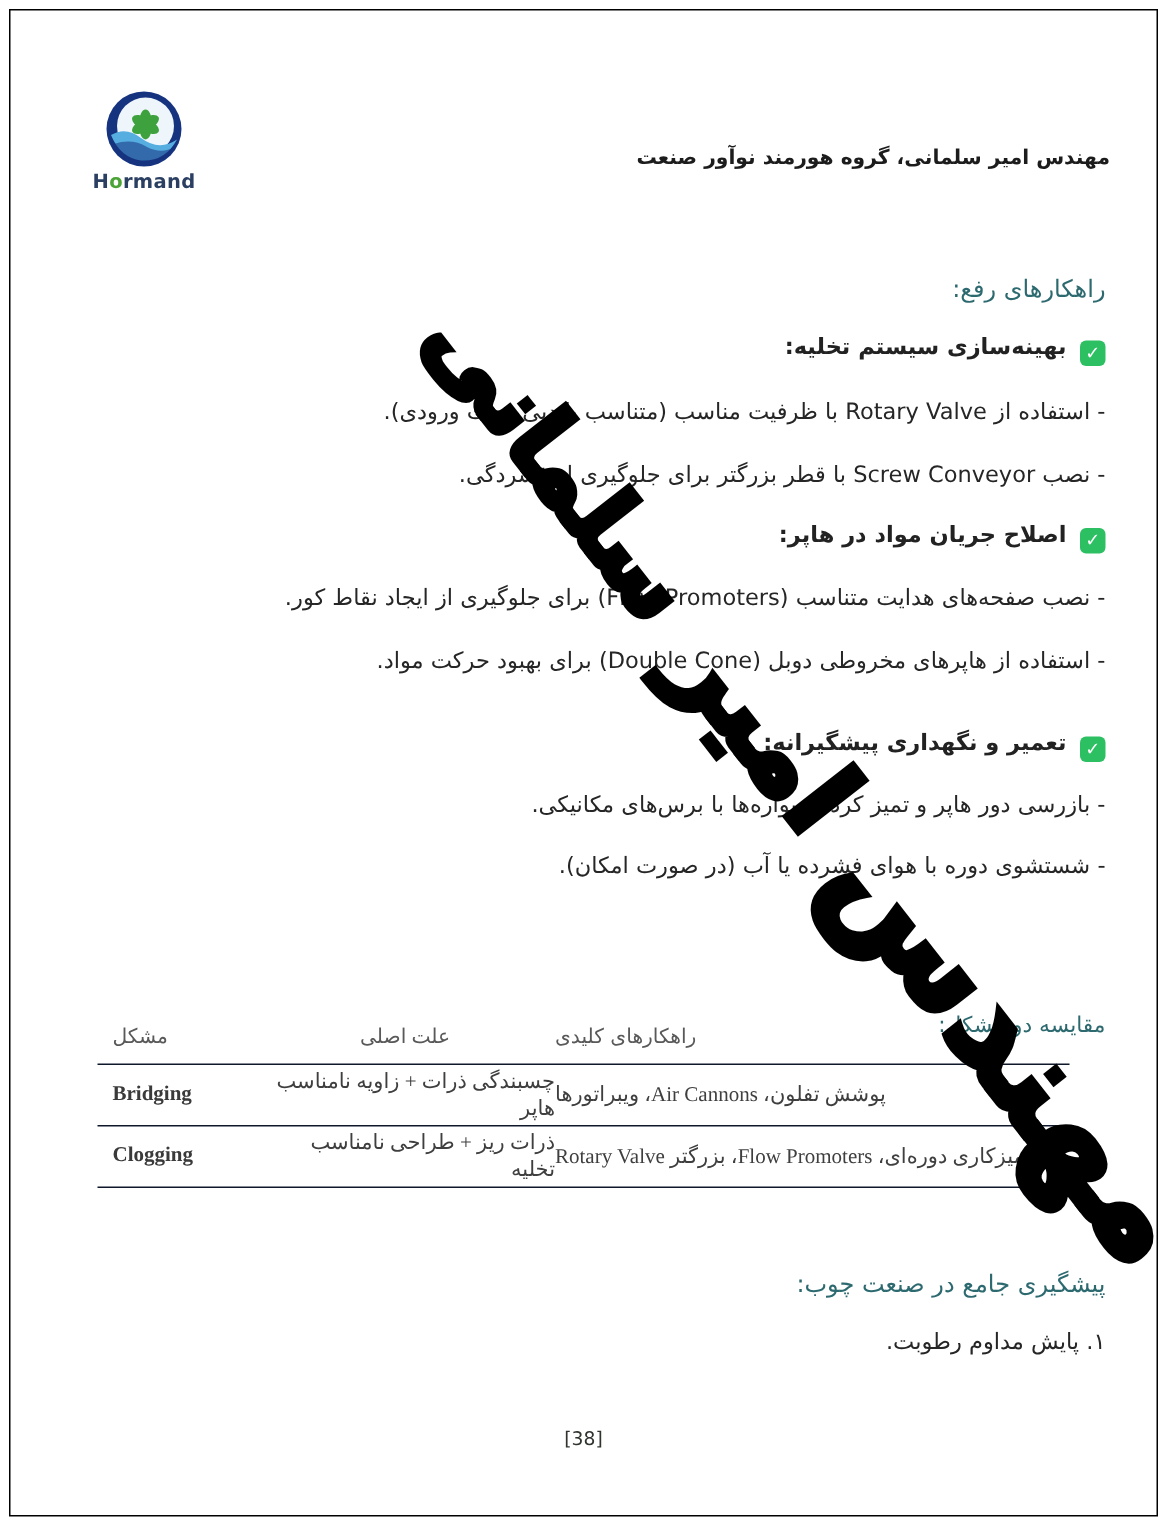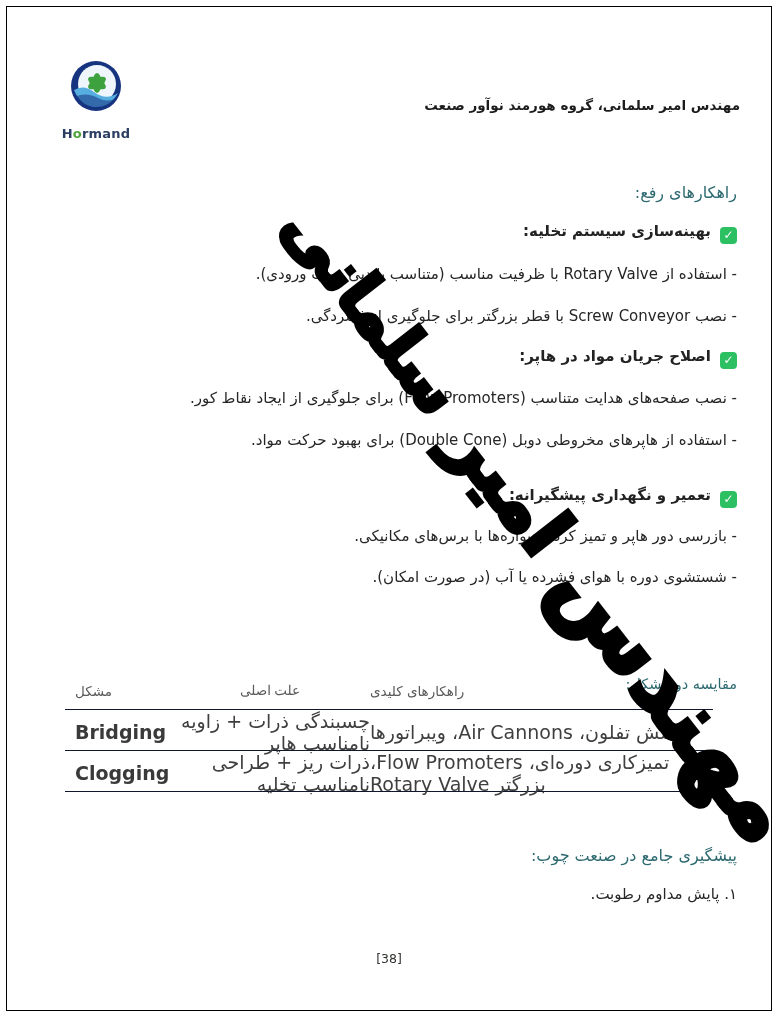--- a/index.html
+++ b/index.html
@@ -3,21 +3,21 @@
 <meta charset="utf-8">
 <style>
   * { margin:0; padding:0; box-sizing:border-box; }
   body { background:#ffffff; font-family:"DejaVu Sans", sans-serif; }
   .page { position:relative; width:778px; height:1017px; background:#ffffff; overflow:hidden; }
   .border-frame { position:absolute; inset:6px; border:1.6px solid #000; pointer-events:none; }
 
   
   .logo { position:absolute; left:58px; top:60px; width:76px; text-align:center; }
   .logo svg { display:block; margin:0 auto; }
-  .brand { margin-top:14px; font-size:13px; font-weight:700; color:#2b3f63; letter-spacing:.2px; }
+  .brand { margin-top:2px; font-size:13px; font-weight:700; color:#2b3f63; letter-spacing:.2px; }
   .brand .o { color:#4ca438; }
 
   
   .byline { position:absolute; top:97px; right:38px; direction:rtl; font-size:13.5px; font-weight:700; color:#1c1c1c;margin-left:43px; }
 
   
   .doc { position:absolute; top:0; left:40px; right:41px; height:100%; direction:rtl; }
   .line { position:absolute; right:0; left:0; text-align:right; font-size:15px; color:#262626; line-height:1.4; }
   .heading { color:#2d6a70; font-size:16px; }
   .heading-sm { color:#2d6a70; font-size:14.5px;margin-top:33px; }
@@ -25,21 +25,21 @@
   .checkbox { display:inline-flex; align-items:center; justify-content:center;
               width:17px; height:17px; border-radius:4px; background:#2cc063;
               margin-inline-end:9px; vertical-align:-3px; }
   .checkbox .tick { color:#fff; font-size:12px; font-weight:700; line-height:1; }
 
   
   .cmp-table { position:absolute; left:65px; top:672px; width:648px; direction:ltr; }
   .t-row { display:grid; grid-template-columns:105px 200px 1fr; align-items:center;
            border-bottom:1px solid #0f172a; }
   .t-head { height:38px; color:#595959; font-size:13.5px; }
-  .t-data { height:41px; color:#3f3f3f; font-size:19px; }
+  .t-data { height:41px; color:#3f3f3f; font-size:14px;font-family:Liberation Serif, serif; }
   .c1 { padding-left:10px; }
   .t-data .c1 { font-weight:700; color:#3a3a3a; }
   .c2 { direction:rtl; }
   .t-head .c2 { text-align:center;font-family:Liberation Serif, serif; }
   .t-data .c2 { text-align:right; padding-left:6px; }
   .c3 { direction:rtl; text-align:left; }
 
   
   .page-num { position:absolute; top:951px; left:0; right:0; text-align:center;
               font-size:12.5px; color:#30342f; }

